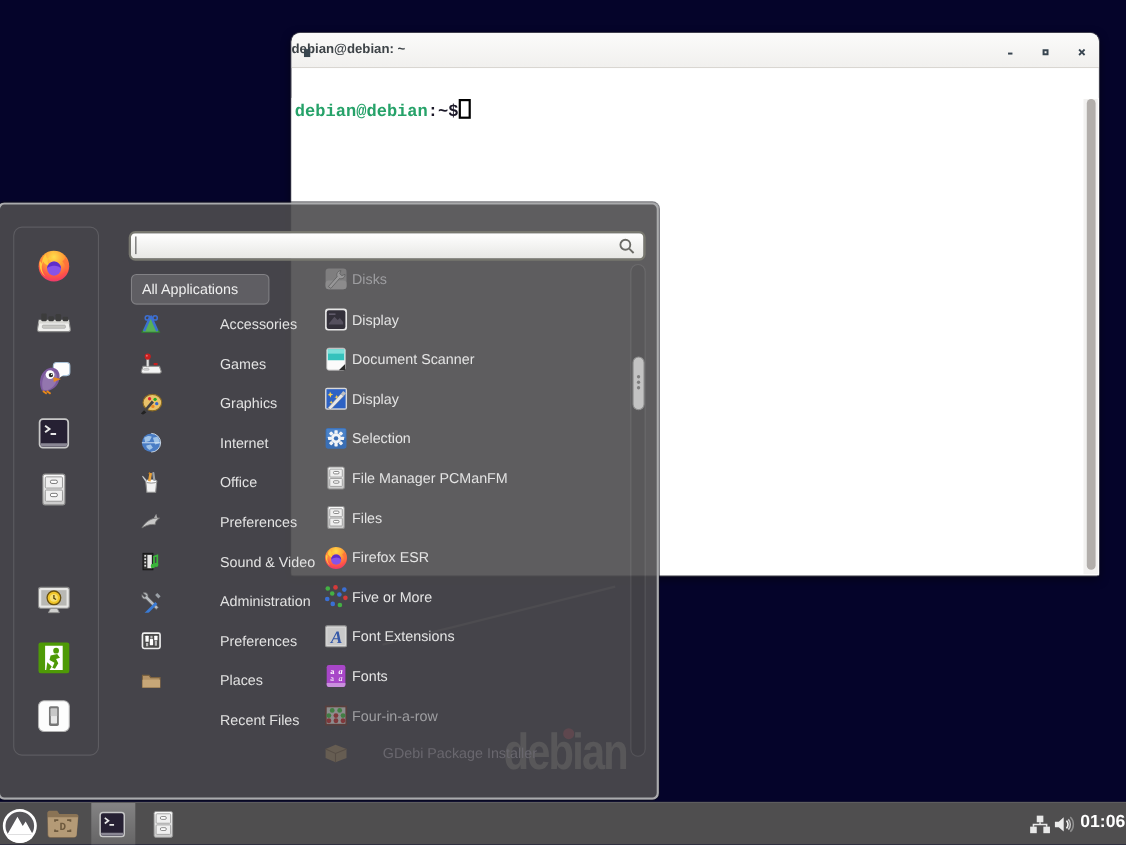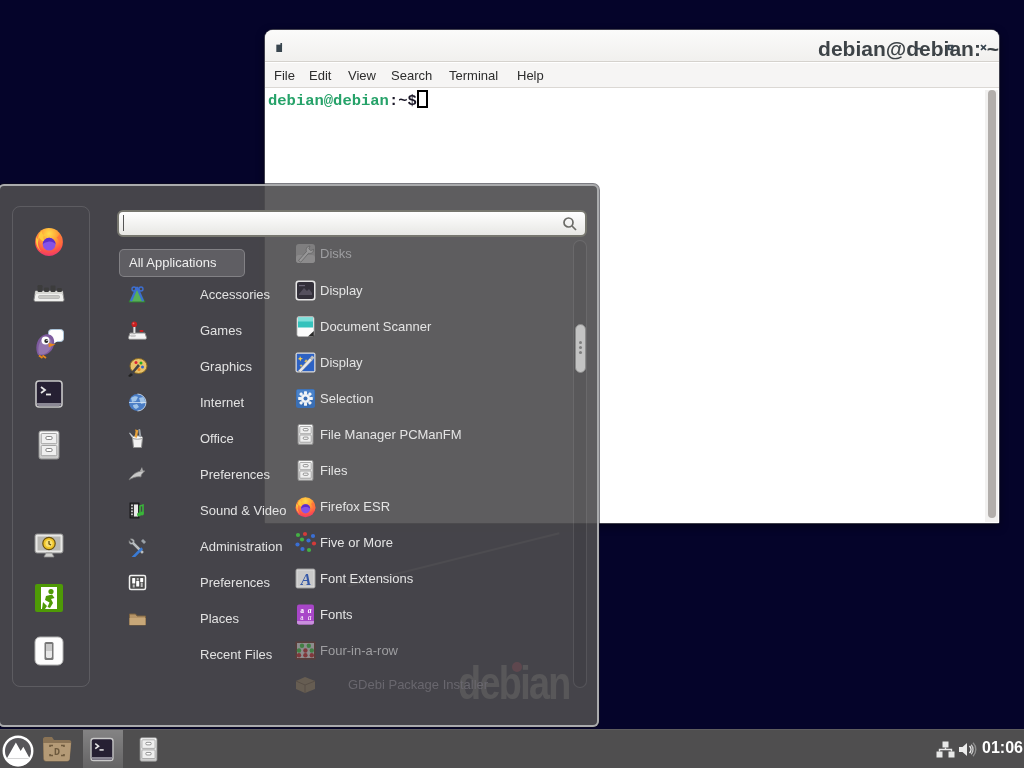--- a/index.html
+++ b/index.html
@@ -10,21 +10,21 @@
 #walldot { position:absolute; left:512px; top:662px; width:10px; height:10px; border-radius:50%; background:#ff2050; }
 #swirl { position:absolute; left:348px; top:585px; width:218px; height:2px;
   background:rgba(200,200,205,0.4); transform:rotate(-14deg); transform-origin:0 100%; }
 
 
 #term { position:absolute; left:265px; top:30px; width:734px; height:493px;
   border-radius:8px 8px 2px 2px; background:#fff; box-shadow:0 0 0 1px rgba(85,85,92,0.75), 0 3px 9px rgba(0,0,0,0.5); }
 #titlebar { position:absolute; left:0; top:0; width:100%; height:32px;
   border-radius:8px 8px 0 0; background:linear-gradient(#fbfbfa,#f1f0ee);
   border-bottom:1px solid #d5d2cd; }
-#title { position:absolute; width:100%; text-align:right; top:7px; font-size:21px;
+#title { position:absolute; width:100%; text-align:left; top:7px; font-size:12px;
   font-weight:bold; color:#3d4347; }
 #wicon { position:absolute; left:11px; top:13px; width:8px; height:9px; }
 .wbtn { position:absolute; top:14px; width:7px; height:7px; color:#384550; }
 #bmin { left:650px; }  #bmax { left:682px; }  #bclo { left:715px; }
 #menubar { position:absolute; left:0; top:33px; width:100%; height:25px; background:#f6f5f4;
   border-bottom:1px solid #dbd8d4; font-size:13px; color:#2d2d2d; }
 #menubar span { position:absolute; top:5px; }
 #tcontent { position:absolute; left:0; top:59px; width:100%; height:434px; background:#fff;
   font-family:"Liberation Mono",monospace; font-size:15.5px; font-weight:bold; }
 #prompt { position:absolute; left:3px; top:3px; white-space:pre; }
@@ -127,28 +127,20 @@
     <svg class="wbtn" id="bmin" viewBox="0 0 7 7">
         <rect x="1.4" y="3.8" width="4" height="1.8" fill="currentColor"></rect>
       </svg>
     <svg class="wbtn" id="bmax" viewBox="0 0 7 7">
         <path d="M0.8 0.8h5.4v5.4h-5.4z M2.6 2.6h1.8v1.8h-1.8z" fill="currentColor" fill-rule="evenodd"></path>
       </svg>
     <svg class="wbtn" id="bclo" viewBox="0 0 7 7">
         <path d="M0.4 1.6 L1.6 0.4 L3.5 2.3 L5.4 0.4 L6.6 1.6 L4.7 3.5 L6.6 5.4 L5.4 6.6 L3.5 4.7 L1.6 6.6 L0.4 5.4 L2.3 3.5 Z" fill="currentColor"></path>
       </svg>
   </div>
-  <div id="menubar">
-    <span style="left:9px">File</span>
-    <span style="left:44px">Edit</span>
-    <span style="left:83px">View</span>
-    <span style="left:126px">Search</span>
-    <span style="left:184px">Terminal</span>
-    <span style="left:252px">Help</span>
-  </div>
   <div id="tcontent">
     <div id="prompt"><span class="g">debian@debian</span><span class="k">:~$ </span></div>
     <div id="cursor"></div>
   </div>
   <div id="tscroll">
       <div id="tthumb"></div>
     </div>
 </div>
 
 <div id="menu">

